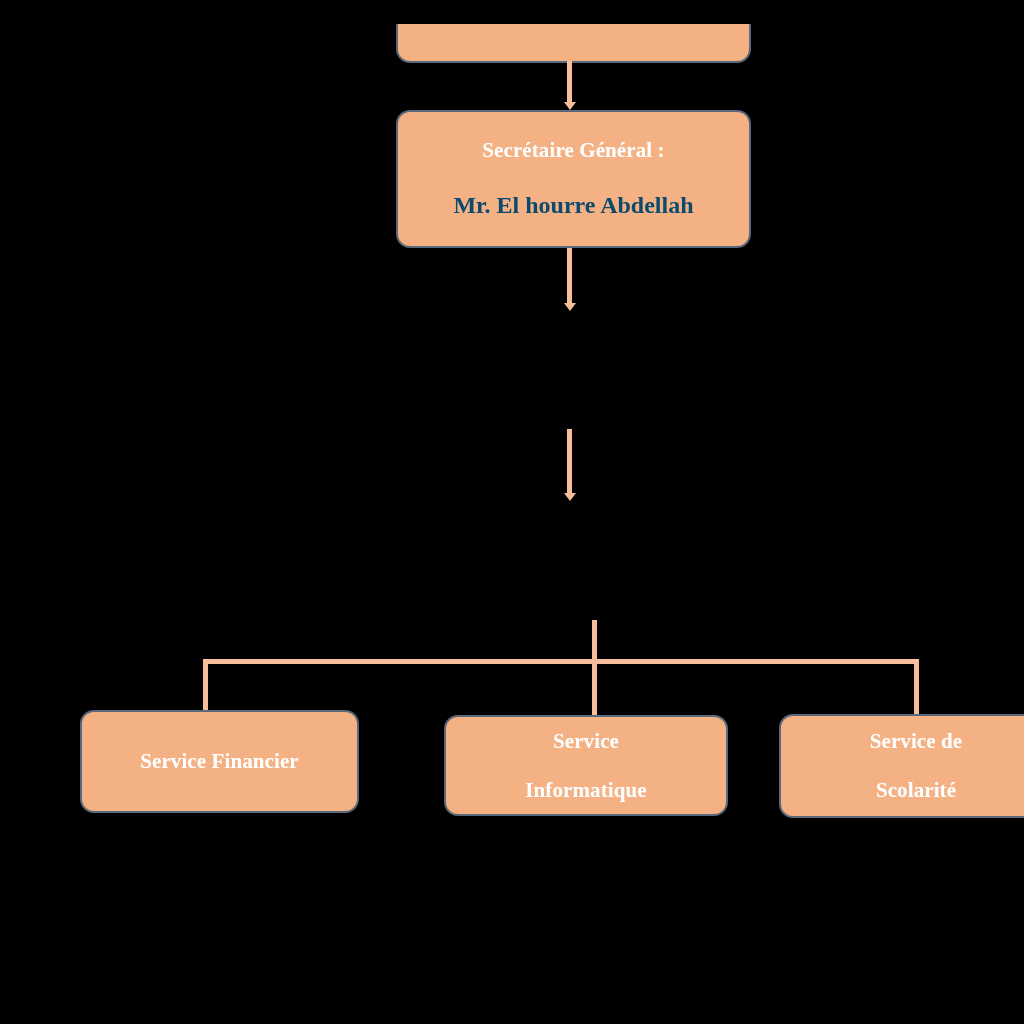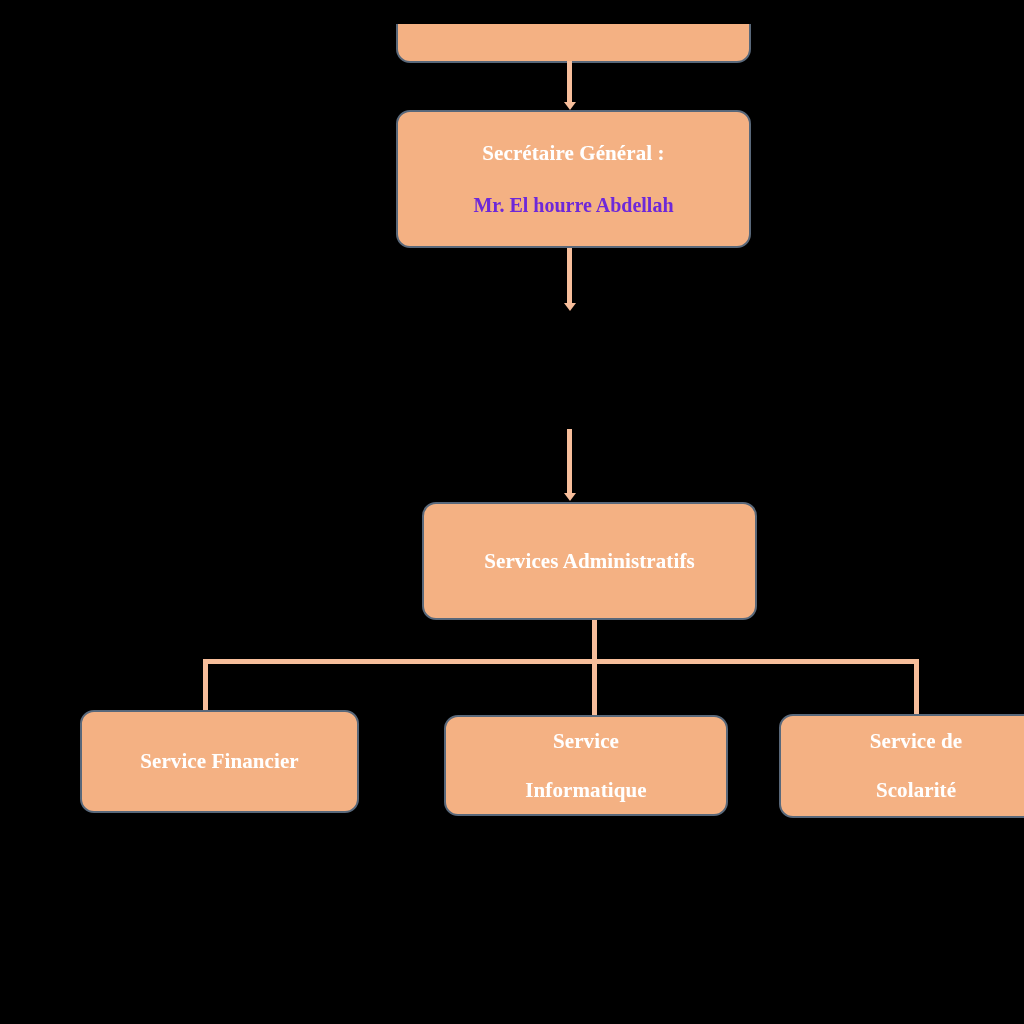--- a/index.html
+++ b/index.html
@@ -29,23 +29,23 @@
   }
   .node .title {
     color:#FFFFFF;
     font-weight:bold;
     font-size:21px;
     line-height:1.18;
     letter-spacing:0.1px;
     text-shadow:0 0 1px rgba(255,255,255,0.25);
   }
   .node .person {
-    color:#6d28d9;
+    color:#0c4a6e;
     font-weight:bold;
-    font-size:20px;
+    font-size:24px;
     line-height:1.18;
     margin-top:16px;
   }
   .node.two-line .title { font-size:21px; }
 
   
   .vline {
     position:absolute;
     width:5px;
     background:#F7BE9B;
@@ -79,23 +79,20 @@
     <div class="person">Mr. El hourre Abdellah</div>
   </div>
 
   <div class="vline" style="left:519px; top:200px; height:56px;"></div>
   <div class="arrow" style="left:516px; top:255px;"></div>
 
 
   <div class="vline" style="left:519px; top:381px; height:65px;"></div>
   <div class="arrow" style="left:516px; top:445px;"></div>
 
-  <div class="node" style="left:374px; top:454px; width:335px; height:118px;">
-    <div class="title">Services Administratifs</div>
-  </div>
 
   <div class="vline" style="left:544px; top:572px; height:42px;"></div>
   <div class="hline" style="left:155px; top:611px; width:716px;"></div>
 
   <div class="vline" style="left:155px; top:611px; height:52px;"></div>
   <div class="vline" style="left:544px; top:611px; height:57px;"></div>
   <div class="vline" style="left:866px; top:611px; height:56px;"></div>
 
   <div class="node" style="left:32px; top:662px; width:279px; height:103px;">
     <div class="title">Service Financier</div>

